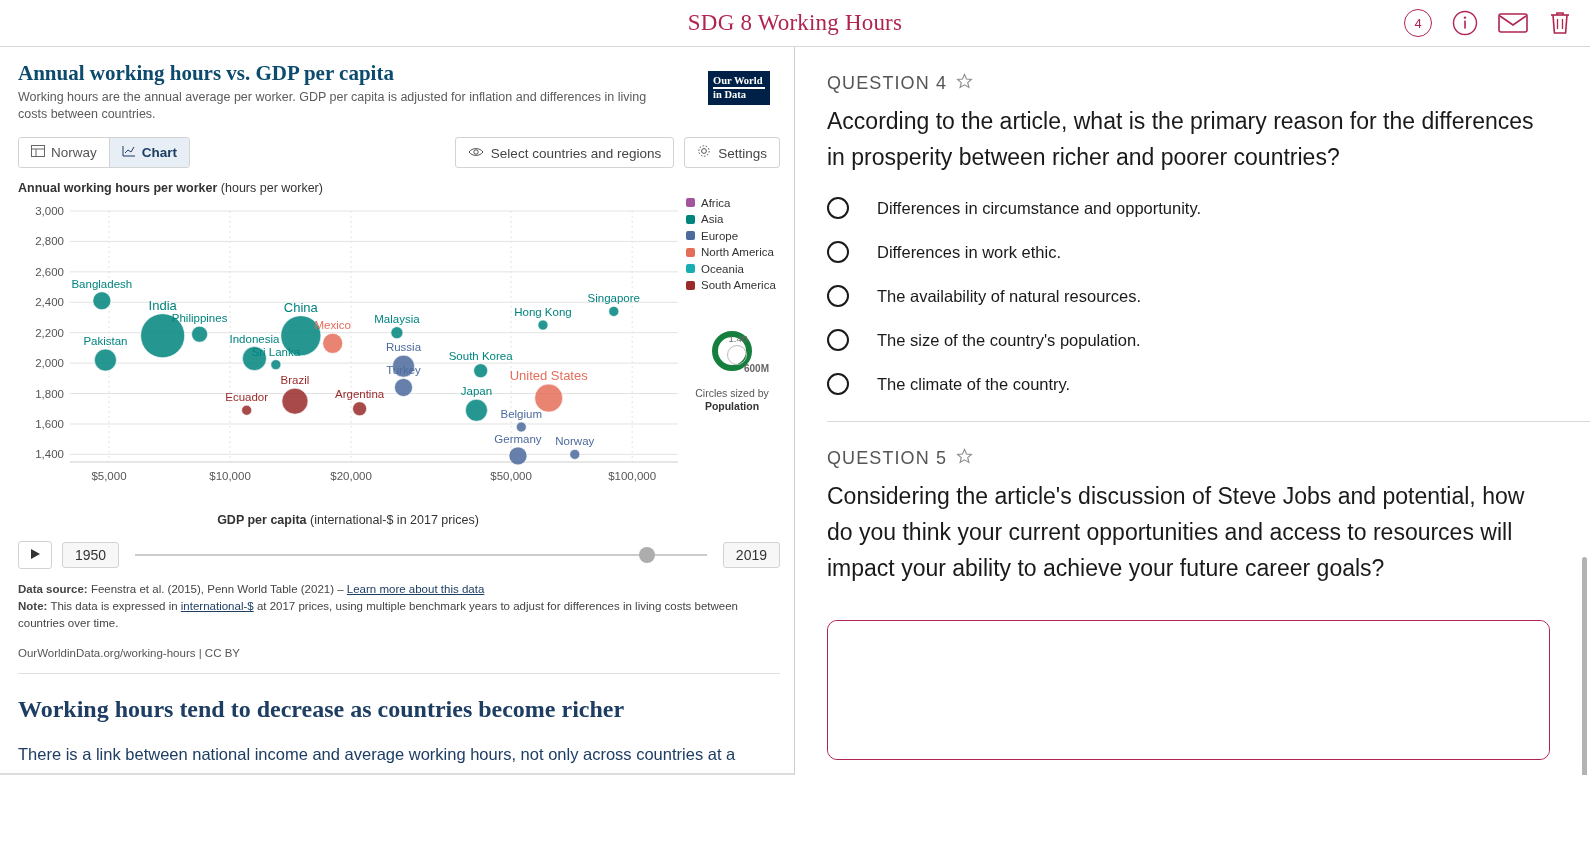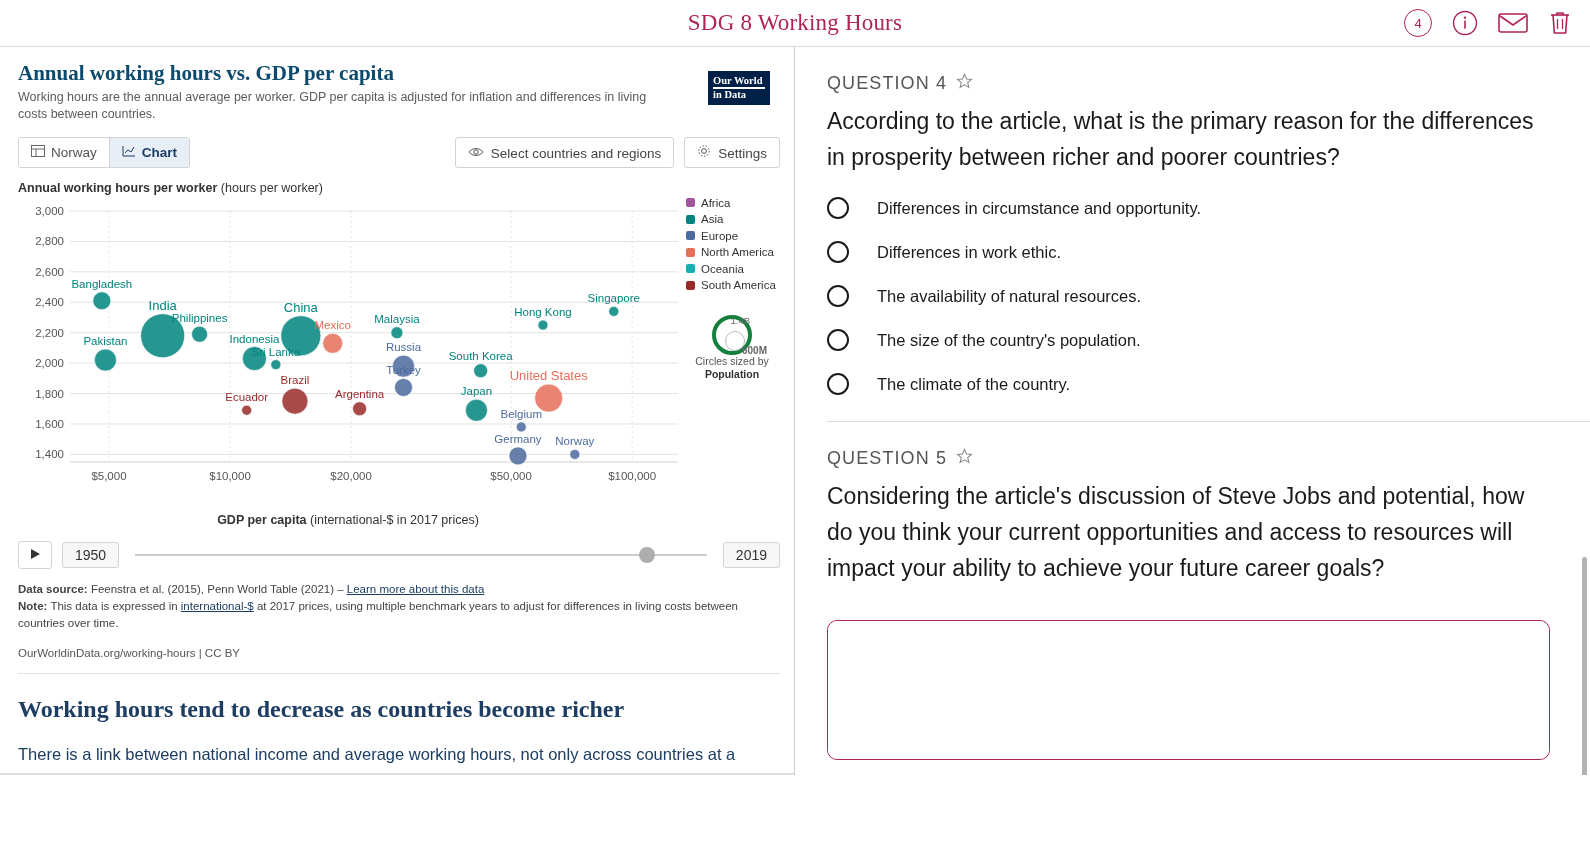--- a/index.html
+++ b/index.html
@@ -87,22 +87,22 @@
 
   .legend { position: absolute; left: 668px; top: 0; font-size: 11.5px; color: #333; }
   .legend-row { display: flex; align-items: center; gap: 6px; margin-bottom: 4.5px; }
   .legend-swatch { width: 9px; height: 9px; border-radius: 2px; display: inline-block; }
 
   .size-legend {
     position: absolute; left: 668px; top: 118px; width: 92px; text-align: center;
     font-size: 10.5px; color: #555;
   }
   .size-legend .bub-outer {
-    width: 40px; height: 40px; border-radius: 50%; border: 4px solid #15803d;
-    margin: 0 auto; position: relative;
+    width: 40px; height: 40px; border-radius: 50%; border: 6px solid #15803d;
+    margin: 16px auto; position: relative;
   }
   .size-legend .bub-inner {
     width: 20px; height: 20px; border-radius: 50%; border: 1px solid #bbb;
     position: absolute; left: 9px; bottom: 0;
   }
   .size-legend .lab-top { font-size: 9.5px; color: #666; position: absolute; right: -2px; top: -4px; }
   .size-legend .lab-bot { font-size: 10px; color: #666; position: absolute; left: 26px; top: 26px; font-weight: bold; }
   .size-legend .cap { line-height: 1.25; }
   .size-legend .cap b { font-weight: 700; color: #333; }
 

